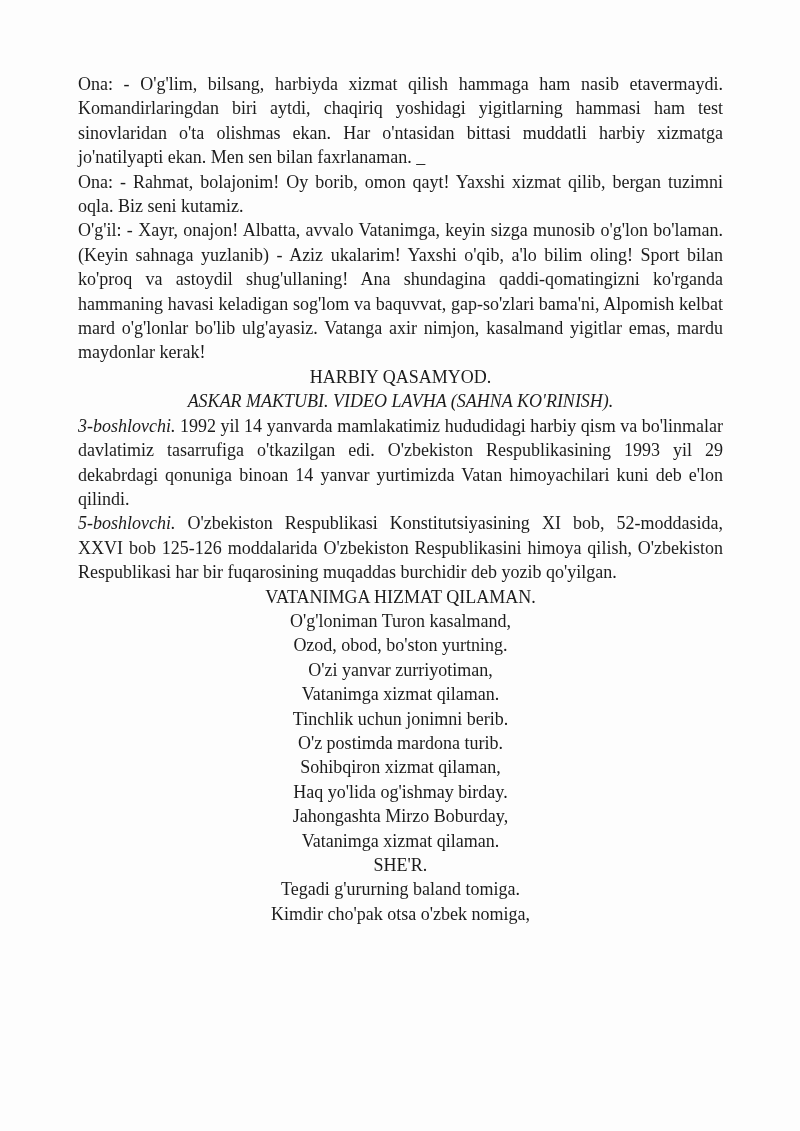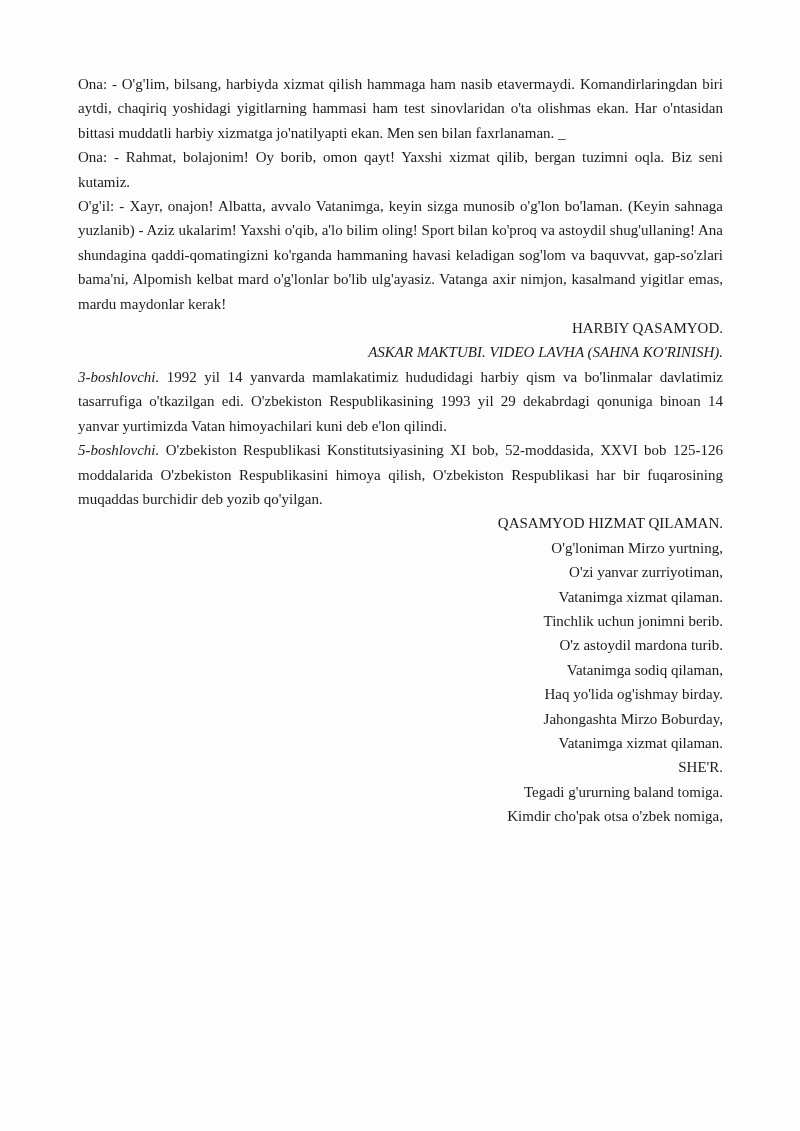--- a/index.html
+++ b/index.html
@@ -9,57 +9,58 @@
   }
   .page {
     position: relative;
     box-sizing: border-box;
     width: 800px;
     height: 1131px;
     margin: 0;
     background: #fdfdfd;
     color: #1c1c1c;
     font-family: "Liberation Serif", serif;
-    font-size: 15px;
+    font-size: 18px;
     line-height: 24.4px;
     padding: 72px 77px 0 78px;
     overflow: hidden;
   }
   p.para {
     margin: 0;
     padding: 0;
   }
   p.para.justify {
     text-align: justify;
     text-justify: inter-word;
   }
   p.para.left {
-    text-align: right;
+    text-align: center;
   }
   .it {
     font-style: italic;
   }
 </style>
 </head>
 <body>
 
 <div class="page">
     <p class="para justify"><span>Ona: - O'g'lim, bilsang, harbiyda xizmat qilish hammaga ham nasib etavermaydi. Komandirlaringdan biri aytdi, chaqiriq yoshidagi yigitlarning hammasi ham test sinovlaridan o'ta olishmas ekan. Har o'ntasidan bittasi muddatli harbiy xizmatga jo'natilyapti ekan. Men sen bilan faxrlanaman. _</span></p>
     <p class="para justify"><span>Ona: - Rahmat, bolajonim! Oy borib, omon qayt! Yaxshi xizmat qilib, bergan tuzimni oqla. Biz seni kutamiz.</span></p>
     <p class="para justify"><span>O'g'il: - Xayr, onajon! Albatta, avvalo Vatanimga, keyin sizga munosib o'g'lon bo'laman. (Keyin sahnaga yuzlanib) - Aziz ukalarim! Yaxshi o'qib, a'lo bilim oling! Sport bilan ko'proq va astoydil shug'ullaning! Ana shundagina qaddi-qomatingizni ko'rganda hammaning havasi keladigan sog'lom va baquvvat, gap-so'zlari bama'ni, Alpomish kelbat mard o'g'lonlar bo'lib ulg'ayasiz. Vatanga axir nimjon, kasalmand yigitlar emas, mardu maydonlar kerak!</span></p>
     <p class="para left"><span>HARBIY QASAMYOD.</span></p>
     <p class="para left"><span class="it">ASKAR MAKTUBI. VIDEO LAVHA (SAHNA KO'RINISH).</span></p>
     <p class="para justify"><span class="it">3-boshlovchi.</span><span> 1992 yil 14 yanvarda mamlakatimiz hududidagi harbiy qism va bo'linmalar davlatimiz tasarrufiga o'tkazilgan edi. O'zbekiston Respublikasining 1993 yil 29 dekabrdagi qonuniga binoan 14 yanvar yurtimizda Vatan himoyachilari kuni deb e'lon qilindi.</span></p>
     <p class="para justify"><span class="it">5-boshlovchi.</span><span> O'zbekiston Respublikasi Konstitutsiyasining XI bob, 52-moddasida, XXVI bob 125-126 moddalarida O'zbekiston Respublikasini himoya qilish, O'zbekiston Respublikasi har bir fuqarosining muqaddas burchidir deb yozib qo'yilgan.</span></p>
-    <p class="para left"><span>QASAMYOD HIZMAT QILAMAN.</span></p>
-    <p class="para left"><span>O'g'loniman Mirzo yurtning,</span></p>
+    <p class="para left"><span>VATANIMGA HIZMAT QILAMAN.</span></p>
+    <p class="para left"><span>O'g'loniman Turon kasalmand,</span></p>
+    <p class="para left"><span>Ozod, obod, bo'ston yurtning.</span></p>
     <p class="para left"><span>O'zi yanvar zurriyotiman,</span></p>
     <p class="para left"><span>Vatanimga xizmat qilaman.</span></p>
     <p class="para left"><span>Tinchlik uchun jonimni berib.</span></p>
-    <p class="para left"><span>O'z astoydil mardona turib.</span></p>
-    <p class="para left"><span>Vatanimga sodiq qilaman,</span></p>
+    <p class="para left"><span>O'z postimda mardona turib.</span></p>
+    <p class="para left"><span>Sohibqiron xizmat qilaman,</span></p>
     <p class="para left"><span>Haq yo'lida og'ishmay birday.</span></p>
     <p class="para left"><span>Jahongashta Mirzo Boburday,</span></p>
     <p class="para left"><span>Vatanimga xizmat qilaman.</span></p>
     <p class="para left"><span>SHE'R.</span></p>
     <p class="para left"><span>Tegadi g'ururning baland tomiga.</span></p>
     <p class="para left"><span>Kimdir cho'pak otsa o'zbek nomiga,</span></p>
   </div>
 
 </body></html>

